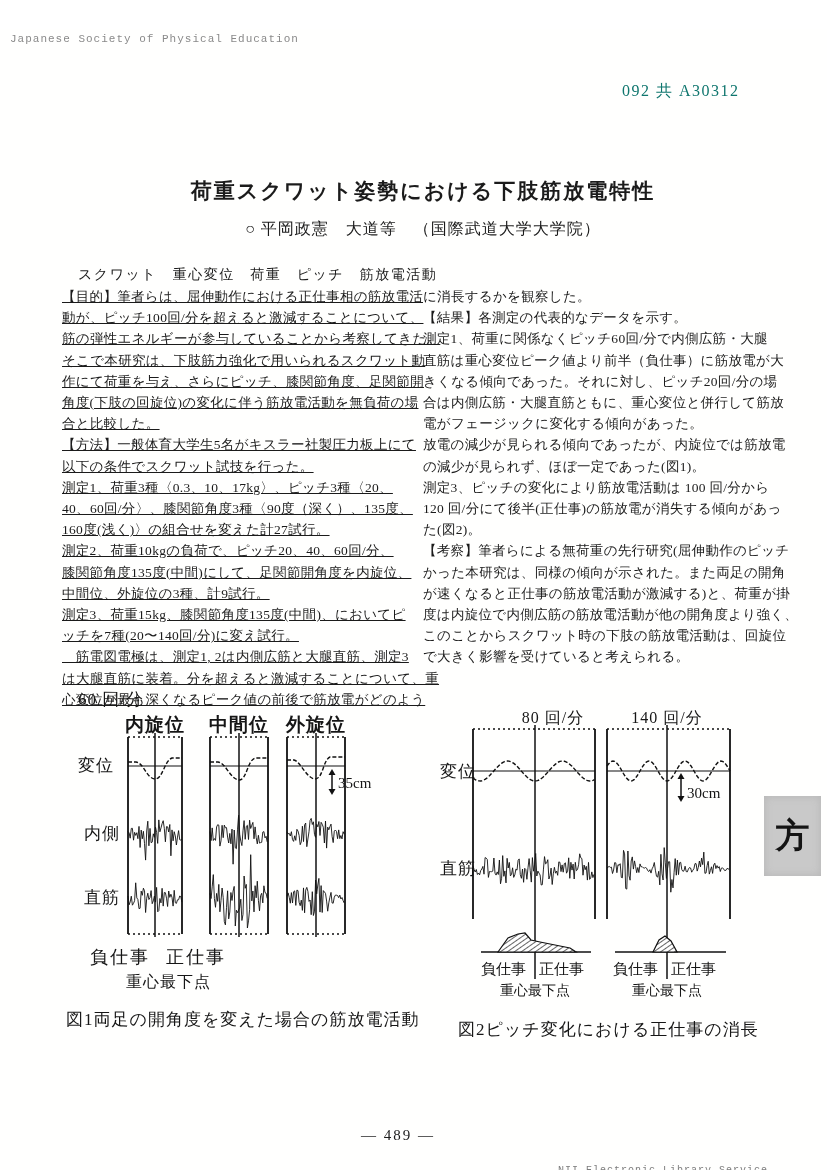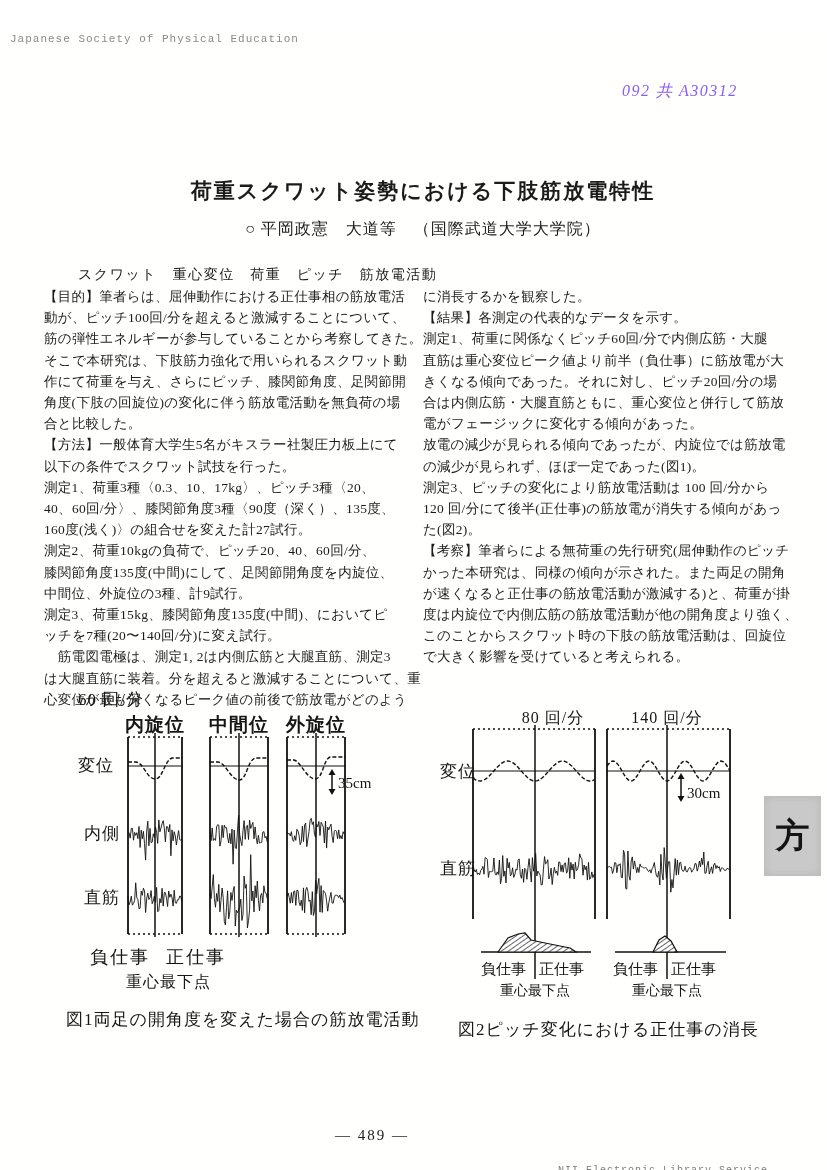--- a/index.html
+++ b/index.html
@@ -1,41 +1,41 @@
 <!DOCTYPE html>
 <html><head>
 <meta charset="utf-8">
 <style>
   html,body{margin:0;padding:0;background:#ffffff;}
   .page{position:relative;width:827px;height:1170px;background:#fffffe;overflow:hidden;
         font-family:"Liberation Serif",serif;color:#1b1b1b;margin-top:29px;}
   .header-left{position:absolute;left:10px;top:4px;font-family:"Liberation Mono",monospace;
         font-size:11px;color:#8a8a8a;letter-spacing:1px;}
-  .doc-code{position:absolute;left:622px;top:52px;font-size:16px;letter-spacing:1.5px;color:#8b5cf6;font-style:italic;}
+  .doc-code{position:absolute;left:622px;top:52px;font-size:16px;letter-spacing:1.5px;color:#0f766e;}
   .title{position:absolute;left:63px;top:148px;width:720px;text-align:center;
         font-size:21px;font-weight:bold;letter-spacing:2px;}
   .authors{position:absolute;left:63px;top:190px;width:720px;text-align:center;font-size:16px;letter-spacing:1px;}
   .keywords{position:absolute;left:78px;top:237px;font-size:14px;letter-spacing:1.5px;}
   .column{position:absolute;top:257px;width:364px;font-size:13.5px;line-height:21.2px;}
-  .col-left{left:44px;}
+  .col-left{left:62px;text-decoration:underline;}
   .col-right{left:423px;}
   .tline{white-space:nowrap;letter-spacing:0.3px;}
   .fig{position:absolute;}
   svg text{font-family:"Liberation Serif",serif;fill:#161616;}
   .f19{font-size:19px;font-weight:bold;letter-spacing:1px;}
   .f18{font-size:18px;letter-spacing:2px;}
   .f17{font-size:17px;letter-spacing:1px;}
   .f16{font-size:16px;letter-spacing:1px;}
   .f15{font-size:15px;}
   .f14{font-size:14px;}
   .margin-tab{position:absolute;left:764px;top:767px;width:57px;height:80px;
         background:#c9c9c9;display:flex;align-items:center;justify-content:center;
         font-size:34px;font-weight:bold;color:#141414;
         box-shadow:inset 0 0 8px #b5b5b5;}
-  .page-number{position:absolute;left:335px;top:1098px;width:100px;text-align:left;
+  .page-number{position:absolute;left:335px;top:1098px;width:100px;text-align:right;
         font-size:15px;letter-spacing:2px;}
   .footer-right{position:absolute;left:558px;top:1136px;font-family:"Liberation Mono",monospace;
         font-size:10px;color:#7d7d7d;letter-spacing:1px;}
 </style>
 </head>
 <body>
 
 <div class="page">
 
   <div class="header-left">Japanese Society of Physical Education</div>

